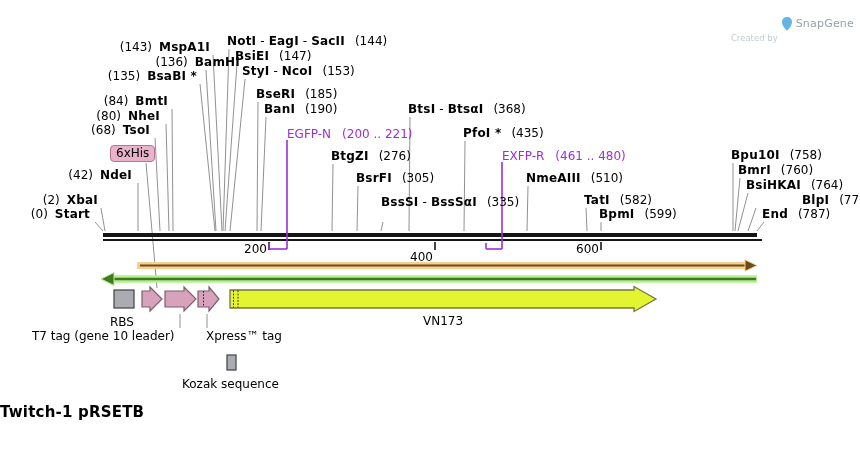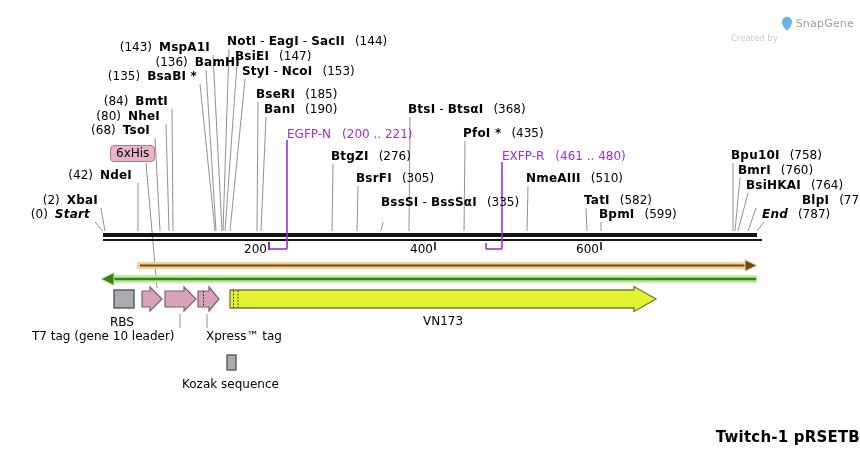--- a/index.html
+++ b/index.html
@@ -1,32 +1,32 @@
 <!DOCTYPE html>
 <html><head>
 <meta charset="utf-8">
 <style>
   html,body{margin:0;padding:0;background:#fff;}
   #canvas{position:relative;width:860px;height:465px;background:#fff;overflow:hidden;
           font-family:"DejaVu Sans","Liberation Sans",sans-serif;color:#000;}
   #overlay{position:absolute;left:0;top:0;}
   .site{position:absolute;font-size:12px;line-height:13px;white-space:nowrap;}
   .site b{font-weight:bold;letter-spacing:.2px;}
-  .site.it b{font-style:italic;}
+  .site.it b{}
   .site .pos{font-weight:normal;}
   .site .pos-lead{margin-right:7px;}
   .site .pos-trail{margin-left:10px;}
   .site .sep{font-weight:normal;padding:0 4px;}
   .primer{position:absolute;font-size:12px;line-height:13px;white-space:nowrap;}
   .primer .range{margin-left:11px;}
   .ruler-num{position:absolute;font-size:12px;line-height:12px;}
   .flabel{position:absolute;font-size:12px;line-height:13px;white-space:nowrap;}
   #his-chip{position:absolute;font-size:12px;line-height:15px;padding:0 5px;
             border-radius:4px;}
-  #plasmid-title{position:absolute;left:0;right:0;text-align:right;top:428px;
+  #plasmid-title{position:absolute;left:0;right:0;text-align:left;top:403px;
                  font-size:15px;font-weight:bold;letter-spacing:.2px;}
   #plasmid-length{position:absolute;left:0;right:0;text-align:center;top:443px;font-size:11.5px;}
   #watermark{position:absolute;right:6px;top:4px;display:flex;align-items:center;gap:4px;}
   #watermark .created{font-size:8.5px;color:#c3ccd2;margin-top:29px;}
   #watermark .brand{font-size:11px;color:#96a2ab;letter-spacing:.2px;}
 </style>
 </head>
 <body>
 
 <div id="canvas">
@@ -84,21 +84,21 @@
       <line x1="233.5" y1="290.5" x2="233.5" y2="307.5" stroke="#222" stroke-width="1" stroke-dasharray="1.6,1.6"></line>
       <line x1="238" y1="290.5" x2="238" y2="307.5" stroke="#222" stroke-width="1" stroke-dasharray="1.6,1.6"></line>
       <rect x="114" y="290" width="20" height="18" fill="#ABABB2" stroke="#4A4A52" stroke-width="1.3"></rect>
       <rect x="227" y="355" width="9" height="15" fill="#ABABB2" stroke="#4A4A52" stroke-width="1.3"></rect>
       <line x1="180" y1="314" x2="180" y2="328" stroke="#919191" stroke-width="1"></line>
       <line x1="207" y1="314" x2="207" y2="328" stroke="#919191" stroke-width="1"></line>
     </svg>
 
   <div id="labels">
       <div class="ruler-num" style="right: 593px; top: 243px;">200</div>
-      <div class="ruler-num" style="right: 427px; top: 243px;">400</div>
+      <div class="ruler-num" style="right: 427px; top: 251px;">400</div>
       <div class="ruler-num" style="right: 261px; top: 243px;">600</div>
       <div class="site" style="top: 41px; right: 650px;"><span class="pos pos-lead">(143)</span><b>MspA1I</b></div>
       <div class="site" style="top: 56px; right: 620px;"><span class="pos pos-lead">(136)</span><b>BamHI</b></div>
       <div class="site" style="top: 70px; right: 663px;"><span class="pos pos-lead">(135)</span><b>BsaBI *</b></div>
       <div class="site" style="top: 95px; right: 692px;"><span class="pos pos-lead">(84)</span><b>BmtI</b></div>
       <div class="site" style="top: 110px; right: 700px;"><span class="pos pos-lead">(80)</span><b>NheI</b></div>
       <div class="site" style="top: 124px; right: 710px;"><span class="pos pos-lead">(68)</span><b>TsoI</b></div>
       <div class="site" style="top: 169px; right: 728px;"><span class="pos pos-lead">(42)</span><b>NdeI</b></div>
       <div class="site" style="top: 194px; right: 762px;"><span class="pos pos-lead">(2)</span><b>XbaI</b></div>
       <div class="site it" style="top: 208px; right: 770px;"><span class="pos pos-lead">(0)</span><b>Start</b></div>

